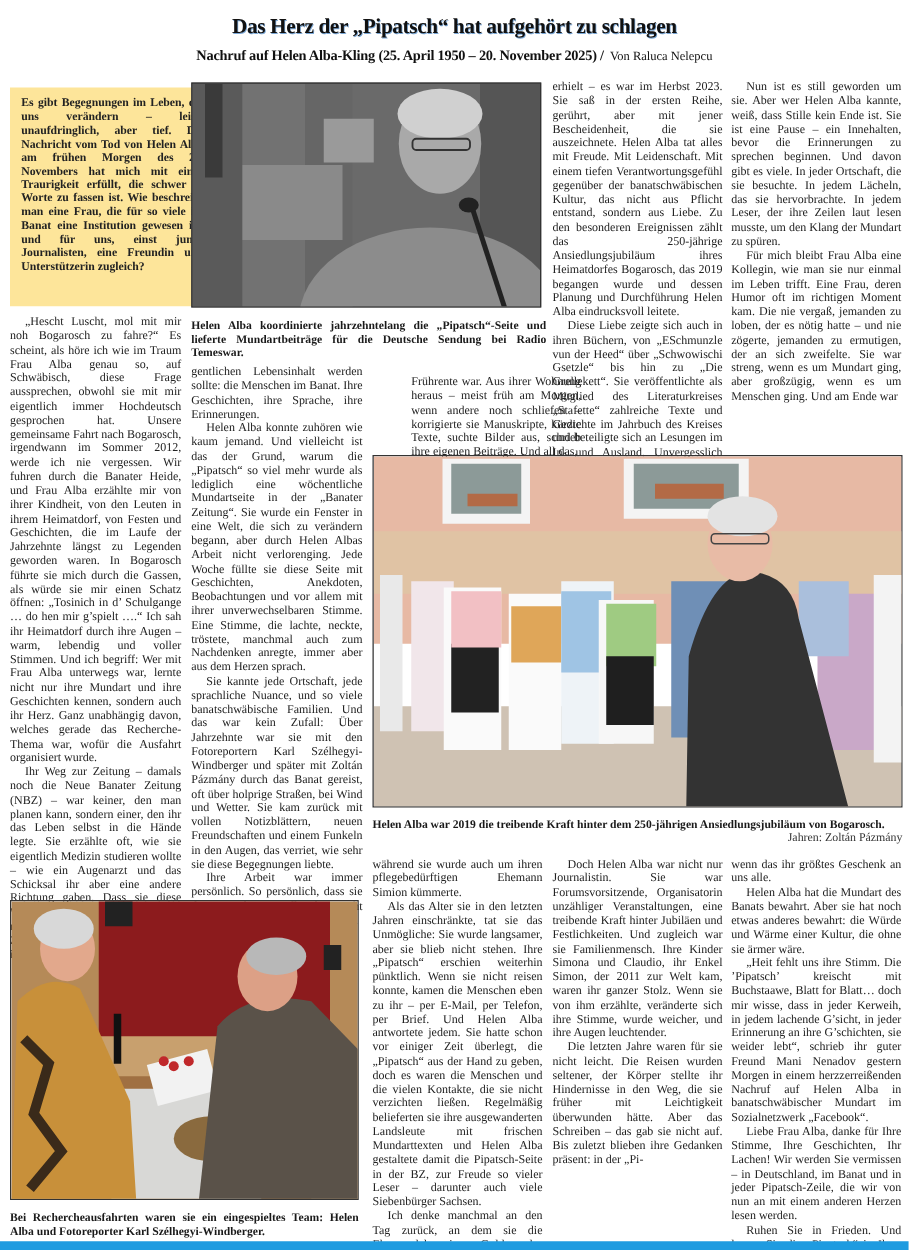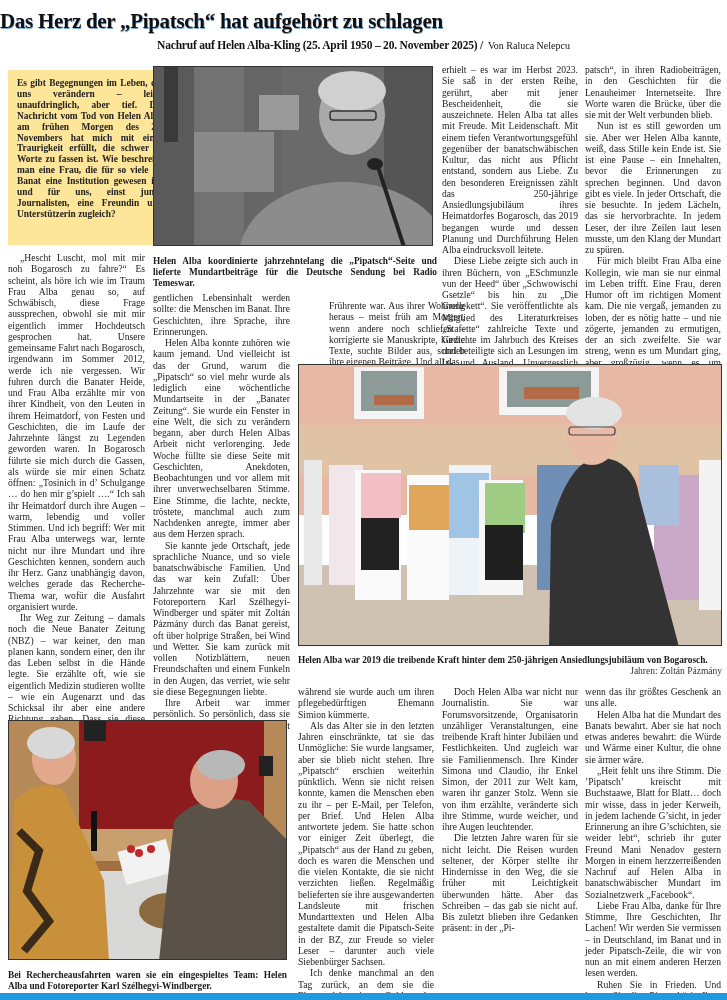--- a/index.html
+++ b/index.html
@@ -1,21 +1,21 @@
 <!DOCTYPE html>
 <html><head>
 <meta charset="utf-8">
 <style>
   * { margin: 0; padding: 0; box-sizing: border-box; }
   html, body { width: 727px; height: 1000px; background: #ffffff; overflow: hidden; }
   body { position: relative; font-family: "Liberation Serif", "DejaVu Serif", serif; color: #1a1a1a; }
 
   .headline {
-    position: absolute; left: 0; top: 6px; width: 727px; text-align: left;
-    font-family: "Liberation Serif", serif; font-weight: bold; font-size: 21px;
+    position: absolute; left: 0; top: 6px; width: 727px; text-align: center;
+    font-family: "Liberation Serif", serif; font-weight: bold; font-size: 17px;
     letter-spacing: -0.3px; color: #111; line-height: 30px;
     text-shadow: 0.6px 0.8px 0 #7aa7d6;
   }
   .subline {
     position: absolute; left: 0; top: 38px; width: 727px; text-align: center;
     font-size: 11.5px; line-height: 14px; color: #111;
   }
   .subline .dek { font-weight: bold; letter-spacing: -0.2px; }
   .subline .author { font-size: 10px; margin-left: 2px; }
 
@@ -89,21 +89,20 @@
 <div class="col-text" style="left:298px; top:300px; width:136px;margin-left:31px;">
   <p class="noindent">Frührente war. Aus ihrer Wohnung heraus – meist früh am Morgen, wenn andere noch schliefen – korrigierte sie Manuskripte, kürzte Texte, suchte Bilder aus, schrieb ihre eigenen Beiträge. Und all das,</p>
 </div>
 
 <div class="col-text" style="left:442px; top:64px; width:136px;">
   <p class="noindent">erhielt – es war im Herbst 2023. Sie saß in der ersten Reihe, gerührt, aber mit jener Bescheidenheit, die sie auszeichnete. Helen Alba tat alles mit Freude. Mit Leidenschaft. Mit einem tiefen Verantwortungsgefühl gegenüber der banatschwäbischen Kultur, das nicht aus Pflicht entstand, sondern aus Liebe. Zu den besonderen Ereignissen zählt das 250-jährige Ansiedlungsjubiläum ihres Heimatdorfes Bogarosch, das 2019 begangen wurde und dessen Planung und Durchführung Helen Alba eindrucksvoll leitete.</p>
   <p>Diese Liebe zeigte sich auch in ihren Büchern, von „ESchmunzle vun der Heed“ über „Schwowischi Gsetzle“ bis hin zu „Die Grellekett“. Sie veröffentlichte als Mitglied des Literaturkreises „Stafette“ zahlreiche Texte und Gedichte im Jahrbuch des Kreises und beteiligte sich an Lesungen im In- und Ausland. Unvergesslich bleibt auch ihre langjährige ehrenamtliche Mitarbeit mit Mundartbeiträ-</p>
 </div>
 
 <div class="col-text" style="left:585px; top:64px; width:136px;">
-  <p class="noindent">patsch“, in ihren Radiobeiträgen, in den Geschichten für die Lenauheimer Internetseite. Ihre Worte waren die Brücke, über die sie mit der Welt verbunden blieb.</p>
   <p>Nun ist es still geworden um sie. Aber wer Helen Alba kannte, weiß, dass Stille kein Ende ist. Sie ist eine Pause – ein Innehalten, bevor die Erinnerungen zu sprechen beginnen. Und davon gibt es viele. In jeder Ortschaft, die sie besuchte. In jedem Lächeln, das sie hervorbrachte. In jedem Leser, der ihre Zeilen laut lesen musste, um den Klang der Mundart zu spüren.</p>
   <p>Für mich bleibt Frau Alba eine Kollegin, wie man sie nur einmal im Leben trifft. Eine Frau, deren Humor oft im richtigen Moment kam. Die nie vergaß, jemanden zu loben, der es nötig hatte – und nie zögerte, jemanden zu ermutigen, der an sich zweifelte. Sie war streng, wenn es um Mundart ging, aber großzügig, wenn es um Menschen ging. Und am Ende war</p>
 </div>
 
 <div class="photo" style="left:298px; top:364px; width:424px; height:282px;">
   <svg width="424" height="282" viewBox="0 0 424 282">
     <rect width="424" height="150" fill="#e7b9a4"></rect>
     <rect x="0" y="60" width="424" height="50" fill="#e0c3a4"></rect>
     <rect x="55" y="2" width="70" height="52" fill="#f4f4f4"></rect>
     <rect x="62" y="6" width="56" height="40" fill="#8c9a98"></rect>

